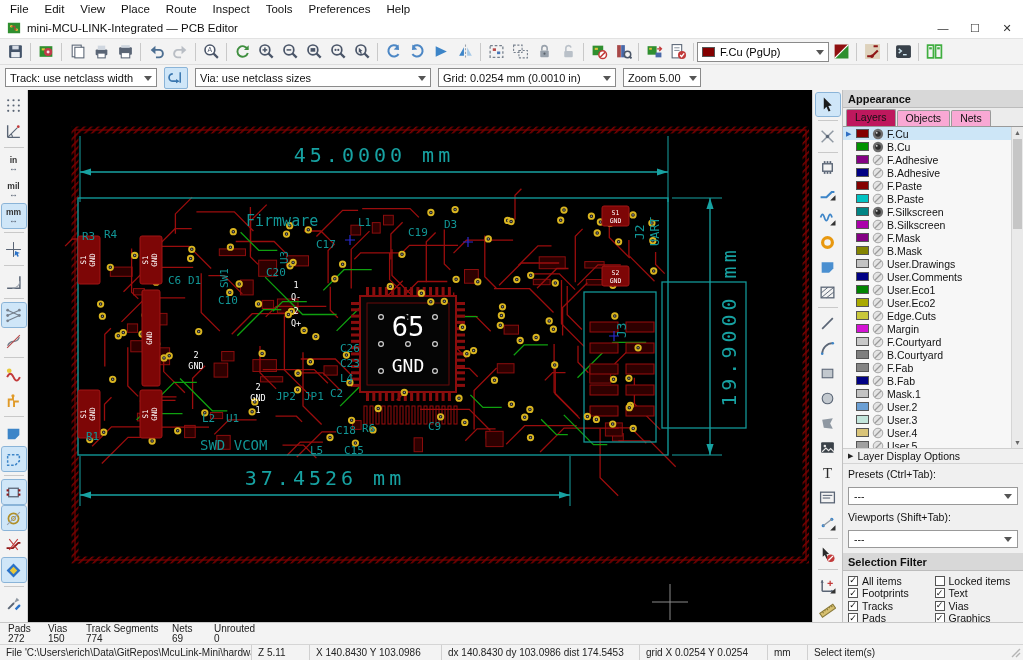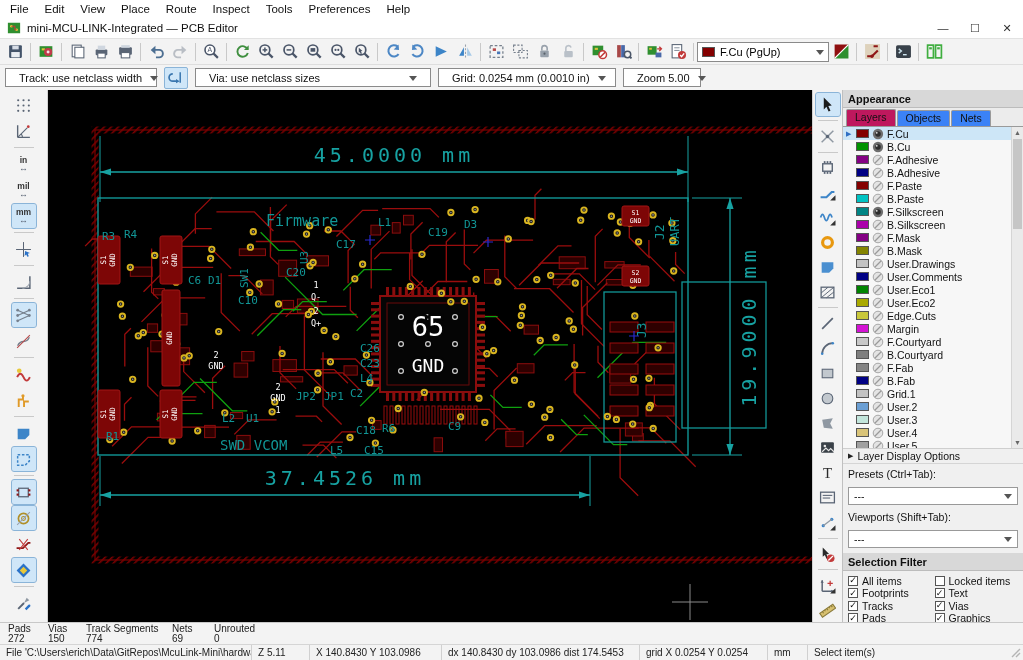--- a/index.html
+++ b/index.html
@@ -27,28 +27,28 @@
   .tsep { width:1px; height:18px; background:#c9c9c9; margin:0 3px; }
   #layercombo { width:132px; height:20px; background:#fff; border:1px solid #8a8a8a;
     display:flex; align-items:center; gap:5px; font-size:11px; padding:0 4px; margin:0 0; }
   #layercombo .sw { width:13px; height:10px; background:#840000; border:1px solid #555; }
   .carr { margin-left:auto; width:0; height:0; border:4px solid transparent;
     border-top:5px solid #555; margin-top:5px; }
 
   #toolbar2 { height:26px; background:#f3f3f3; border-top:1px solid #dedede;
     display:flex; align-items:center; gap:7px; padding-left:5px; flex:0 0 auto; }
   .combo { height:19px; border:1px solid #8a8a8a; background:#fff; font-size:11px;
-    color:#111; display:flex; align-items:center; padding:0 13px; }
+    color:#111; display:flex; align-items:center; padding:0 4px; }
   .combo span.cval { margin-right:8px; white-space:nowrap; }
   #atw { width:24px; height:22px; display:flex; align-items:center; justify-content:center;
     background:#cfe6f8; border:1px solid #8ab4d8; border-radius:2px; }
 
   
   #mainrow { flex:1 1 auto; display:flex; height:532px; }
-  #lefttb { width:48px; background:#f3f3f3; border-right:1px solid #d2d2d2;
+  #lefttb { width:28px; background:#f3f3f3; border-right:1px solid #d2d2d2;
     display:flex; flex-direction:column; align-items:center; padding-top:3px; gap:2px; }
   .vbtn { width:24px; height:24px; display:flex; flex-direction:column; align-items:center;
     justify-content:center; border-radius:2px; font-size:9px; color:#333; line-height:8px; }
   .vbtn.active { background:#cfe6f8; outline:1px solid #8ab4d8; }
   .vsep { width:20px; height:1px; background:#c9c9c9; margin:2px 0; }
   .unit-t { font-weight:bold; font-size:8.5px; }
   .unit-a { font-size:9px; color:#5a6575; }
 
   #canvaswrap { flex:1 1 auto; background:#000; position:relative; overflow:hidden; }
   #pcb { position:absolute; left:0; top:0; }
@@ -56,21 +56,21 @@
   #righttb { width:30px; background:#f3f3f3; border-left:1px solid #d2d2d2;
     display:flex; flex-direction:column; align-items:center; padding-top:3px; gap:2px; }
 
   
   #rightpanel { width:181px; background:#f0f0f0; border-left:1px solid #c0c0c0;
     display:flex; flex-direction:column; font-size:11px; color:#111; }
   .phdr { height:18px; background:#d8d8d8; border-bottom:1px solid #bcbcbc;
     display:flex; align-items:center; padding-left:5px; font-size:11px; flex:0 0 auto;font-weight:bold; }
   #tabs { height:19px; display:flex; align-items:flex-end; background:#ececec;
     border-bottom:1px solid #9a9a9a; padding-left:3px; flex:0 0 auto; }
-  .tab { font-size:10.5px; padding:1px 8px 2px; background:#3b82f6; border:1px solid #9a9a9a;
+  .tab { font-size:10.5px; padding:1px 8px 2px; background:#f9a8d4; border:1px solid #9a9a9a;
     border-bottom:none; margin-right:1px; border-radius:2px 2px 0 0; }
   .tab.active { background:#be185d; padding-bottom:3px; }
   #layers { height:322px; overflow:hidden; background:#f7f7f7; position:relative;
     border-bottom:1px solid #cfcfcf; flex:0 0 auto; }
   .lrow { height:13px; display:flex; align-items:center; gap:3px; padding-left:3px;
     font-size:10.5px; }
   .lrow.selected { background:#cde6f7; }
   .larr { width:7px; font-size:7px; color:#2f6fc4; }
   .lsw { width:13px; height:9px; border:1px solid #555; flex:0 0 auto; }
   .leye { width:12px; height:12px; flex:0 0 auto; display:flex; }
@@ -1472,21 +1472,21 @@
             </div>
             <div class="lrow">
               <span class="larr"></span>
               <span class="lsw" style="background:#C2C2C2"></span>
               <span class="leye">
                 <svg width="12" height="12" viewBox="0 0 14 14">
                   <circle cx="7" cy="7" r="5.6" fill="#e4e4e4" stroke="#9a9a9a"></circle>
                   <line x1="3.2" y1="10.8" x2="10.8" y2="3.2" stroke="#9a9a9a" stroke-width="1.5"></line>
                 </svg>
               </span>
-              <span>Grid.1</span>
+              <span>Mask.1</span>
             </div>
             <div class="lrow">
               <span class="larr"></span>
               <span class="lsw" style="background:#6B9FD4"></span>
               <span class="leye">
                 <svg width="12" height="12" viewBox="0 0 14 14">
                   <circle cx="7" cy="7" r="5.6" fill="#e4e4e4" stroke="#9a9a9a"></circle>
                   <line x1="3.2" y1="10.8" x2="10.8" y2="3.2" stroke="#9a9a9a" stroke-width="1.5"></line>
                 </svg>
               </span>

